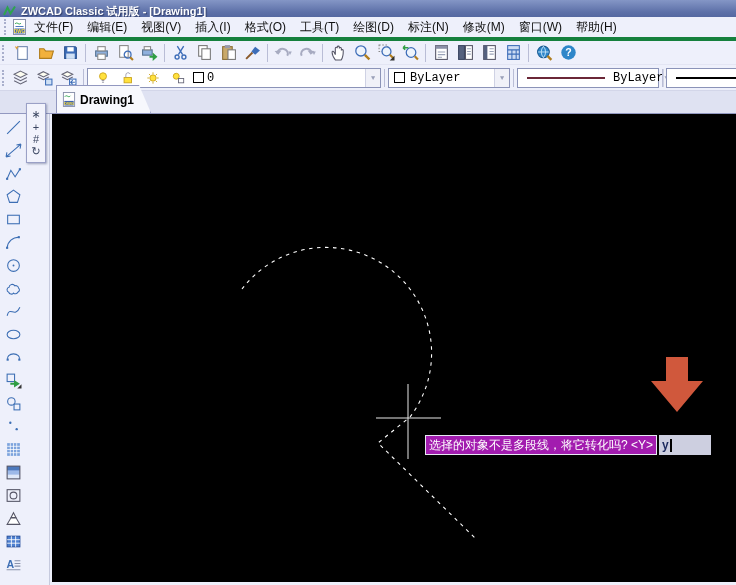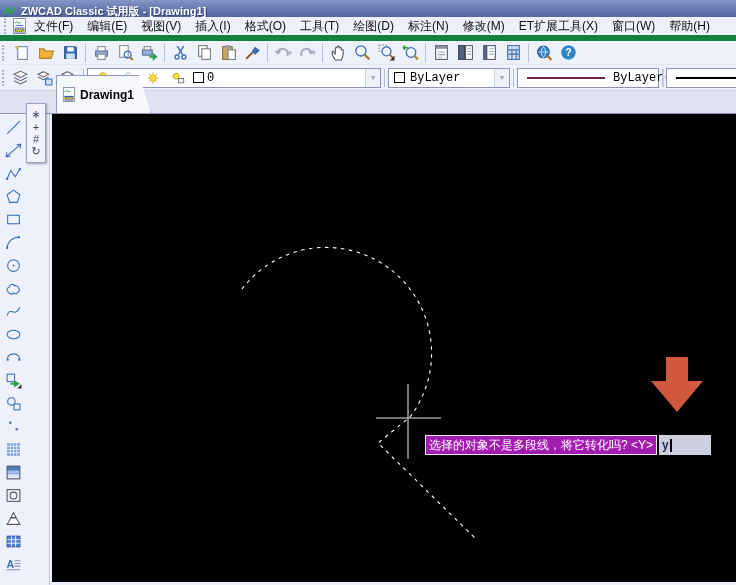--- a/index.html
+++ b/index.html
@@ -8,21 +8,21 @@
   svg{display:block}
 
   
   .titlebar{position:absolute;top:0;left:0;right:0;height:22px;
     background:linear-gradient(180deg,#8496c6 0%,#5d70a8 55%,#4d609a 100%);
     display:flex;align-items:center;gap:4px;padding-left:3px}
   .title-text{color:#fff;font-size:11px;font-weight:bold;text-shadow:1px 1px 1px #2f3c68;white-space:nowrap}
 
   
   .menubar{position:absolute;top:17px;left:0;right:0;height:24px;display:flex;align-items:center;
-    background:#eef0fb;border-bottom:6px solid #15803d;padding-left:2px}
+    background:#eef0fb;border-bottom:4px solid #15803d;padding-left:2px}
   .grip{width:4px;height:16px;border-left:2px dotted #a9afcc;margin:0 4px 0 2px}
   .menu-item{font-size:12px;color:#101010;padding:3px 7px;white-space:nowrap}
 
   
   .toolbar{position:absolute;left:0;right:0;display:flex;align-items:center;background:#eef0fb;overflow:hidden}
   #tb1{top:41px;height:24px;border-bottom:1px solid #e3e5f3}
   #tb2{top:65px;height:26px;border-bottom:1px solid #d3d6e9}
   .tb-btn{width:24px;height:22px;display:inline-flex;align-items:center;justify-content:center;flex:none}
   .tb-sep{width:1px;height:18px;background:#b9bdd6;margin:0 3px;flex:none}
   .mini-drop{font-size:7px;color:#a7abc1;margin-left:-3px}
@@ -33,21 +33,21 @@
   .combo .drop{margin-left:auto;width:15px;align-self:stretch;background:#f0f1f8;border-left:1px solid #cfd2e4;
     color:#9aa0b8;font-size:7px;display:flex;align-items:center;justify-content:center}
   .state-icons{display:inline-flex;gap:1px;margin-right:3px}
   .state-icons svg{width:14px;height:14px}
   .swatch{width:11px;height:11px;background:#fff;border:1px solid #000;margin:0 5px 0 2px;flex:none}
   .line-sample{width:78px;height:0;border-top:2px solid #000;margin:0 8px 0 6px;flex:none}
 
   
   .tabbar{position:absolute;top:91px;left:0;right:0;height:23px;background:#dfe2f2;
     border-bottom:1px solid #9298c0;display:flex;align-items:flex-end;padding-left:56px}
-  .tab{height:38px;background:#f7f8fd;border:1px solid #9298c0;border-bottom:none;display:flex;align-items:center;
+  .tab{height:28px;background:#f7f8fd;border:1px solid #9298c0;border-bottom:none;display:flex;align-items:center;
     gap:4px;padding:0 16px 0 5px;font-size:12px;font-weight:bold;
     clip-path:polygon(0 0,calc(100% - 12px) 0,100% 100%,0 100%)}
 
   
   .leftbar{position:absolute;top:114px;left:0;width:50px;bottom:0;background:#eef0fb;
     border-right:1px solid #c6cade;display:flex;flex-direction:column;align-items:flex-start;padding:2px 0 0 1px}
   .draw-btn{width:24px;height:23px;display:flex;align-items:center;justify-content:center;flex:none}
 
   .osnap{position:absolute;left:26px;top:103px;width:20px;height:60px;background:#f2f3fc;
     border:1px solid #9aa0c6;box-shadow:1px 1px 2px rgba(60,70,110,.45);
@@ -94,21 +94,20 @@
   <div style="display:flex">
       <span class="menu-item">文件(F)</span>
       <span class="menu-item">编辑(E)</span>
       <span class="menu-item">视图(V)</span>
       <span class="menu-item">插入(I)</span>
       <span class="menu-item">格式(O)</span>
       <span class="menu-item">工具(T)</span>
       <span class="menu-item">绘图(D)</span>
       <span class="menu-item">标注(N)</span>
       <span class="menu-item">修改(M)</span>
-      <span class="menu-item">ET扩展工具(X)</span>
       <span class="menu-item">窗口(W)</span>
       <span class="menu-item">帮助(H)</span>
     </div>
 </div>
 
 <div class="toolbar" id="tb1">
   <span class="grip"></span>
   <div style="display:flex;align-items:center">
       <span class="tb-btn">
         <span class="ic">

